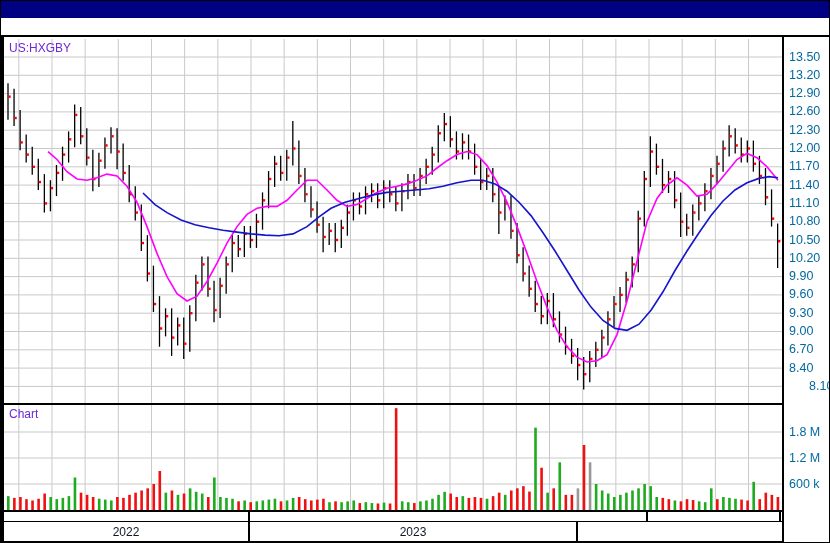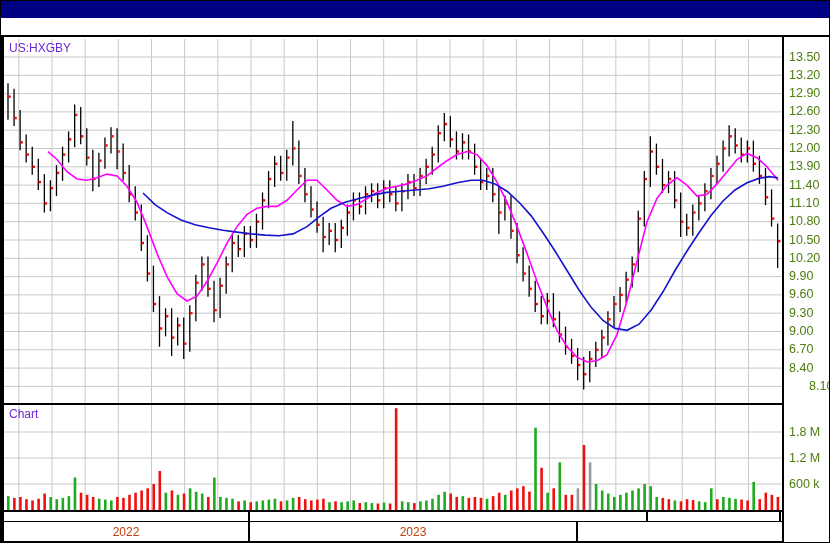--- a/index.html
+++ b/index.html
@@ -22,26 +22,26 @@
   .chart-left-border{position:absolute;left:0;top:36px;width:3px;height:505px;background:#000;}
   .price-pane{position:absolute;left:3px;top:38px;width:778px;height:364px;background:#fff;}
   .pane-divider{position:absolute;left:3px;top:402px;width:778px;height:2px;background:#000;}
   .volume-pane{position:absolute;left:3px;top:404px;width:778px;height:105px;background:#fff;}
   .vol-bottom{position:absolute;left:3px;top:509px;width:778px;height:2px;background:#000;}
   .strip{position:absolute;left:3px;width:778px;background:#fff;display:flex;box-sizing:border-box;}
   .strip1{top:511px;height:10px;border-bottom:1px solid #000;}
   .strip2{top:521px;height:19px;}
   .strip .cell{height:100%;box-sizing:border-box;border-right:2px solid #000;
     display:flex;align-items:center;justify-content:center;
-    font-size:12px;color:#c2410c;}
+    font-size:12px;color:#0f172a;}
   .strip .cell:first-child{border-left:0;}
   .bottom-bar{position:absolute;left:0;top:540px;width:830px;height:3px;background:#000;}
   .gutter-vline{position:absolute;left:781px;top:36px;width:2px;height:505px;background:#000;}
   .gutter{position:absolute;left:783px;top:36px;width:46px;height:505px;background:#fff;}
-  .gutter .tick{position:absolute;left:5px;height:13px;line-height:13px;font-size:12.5px;color:#4d7c0f;white-space:nowrap;}
+  .gutter .tick{position:absolute;left:5px;height:13px;line-height:13px;font-size:12.5px;color:#0369a1;white-space:nowrap;}
   .pane-label{position:absolute;left:5px;top:2px;font-size:12px;color:#6d28d9;}
   svg{display:block;}
 </style>
 </head>
 <body>
 
 <div class="titlebar">
   <span>Historic Chart for US:HXGBY by Stockwatch.com 604.687.1500 - (c) 2024</span>
 </div>
 <div class="infobar">
@@ -542,21 +542,21 @@
 <div class="bottom-bar"></div>
 
 <div class="gutter-vline"></div>
 <div class="gutter" id="gutter">
     <div class="tick" style="top: 13.5px;">13.50</div>
     <div class="tick" style="top: 31.8px;">13.20</div>
     <div class="tick" style="top: 50.1px;">12.90</div>
     <div class="tick" style="top: 68.4px;">12.60</div>
     <div class="tick" style="top: 86.7px;">12.30</div>
     <div class="tick" style="top: 105px;">12.00</div>
-    <div class="tick" style="top: 123.3px;">13.90</div>
+    <div class="tick" style="top: 123.3px;">11.70</div>
     <div class="tick" style="top: 141.6px;">11.40</div>
     <div class="tick" style="top: 159.9px;">11.10</div>
     <div class="tick" style="top: 178px;">10.80</div>
     <div class="tick" style="top: 196.5px;">10.50</div>
     <div class="tick" style="top: 214.8px;">10.20</div>
     <div class="tick" style="top: 233.1px;">9.90</div>
     <div class="tick" style="top: 251.4px;">9.60</div>
     <div class="tick" style="top: 269.7px;">9.30</div>
     <div class="tick" style="top: 288px;">9.00</div>
     <div class="tick" style="top: 306.3px;">6.70</div>

